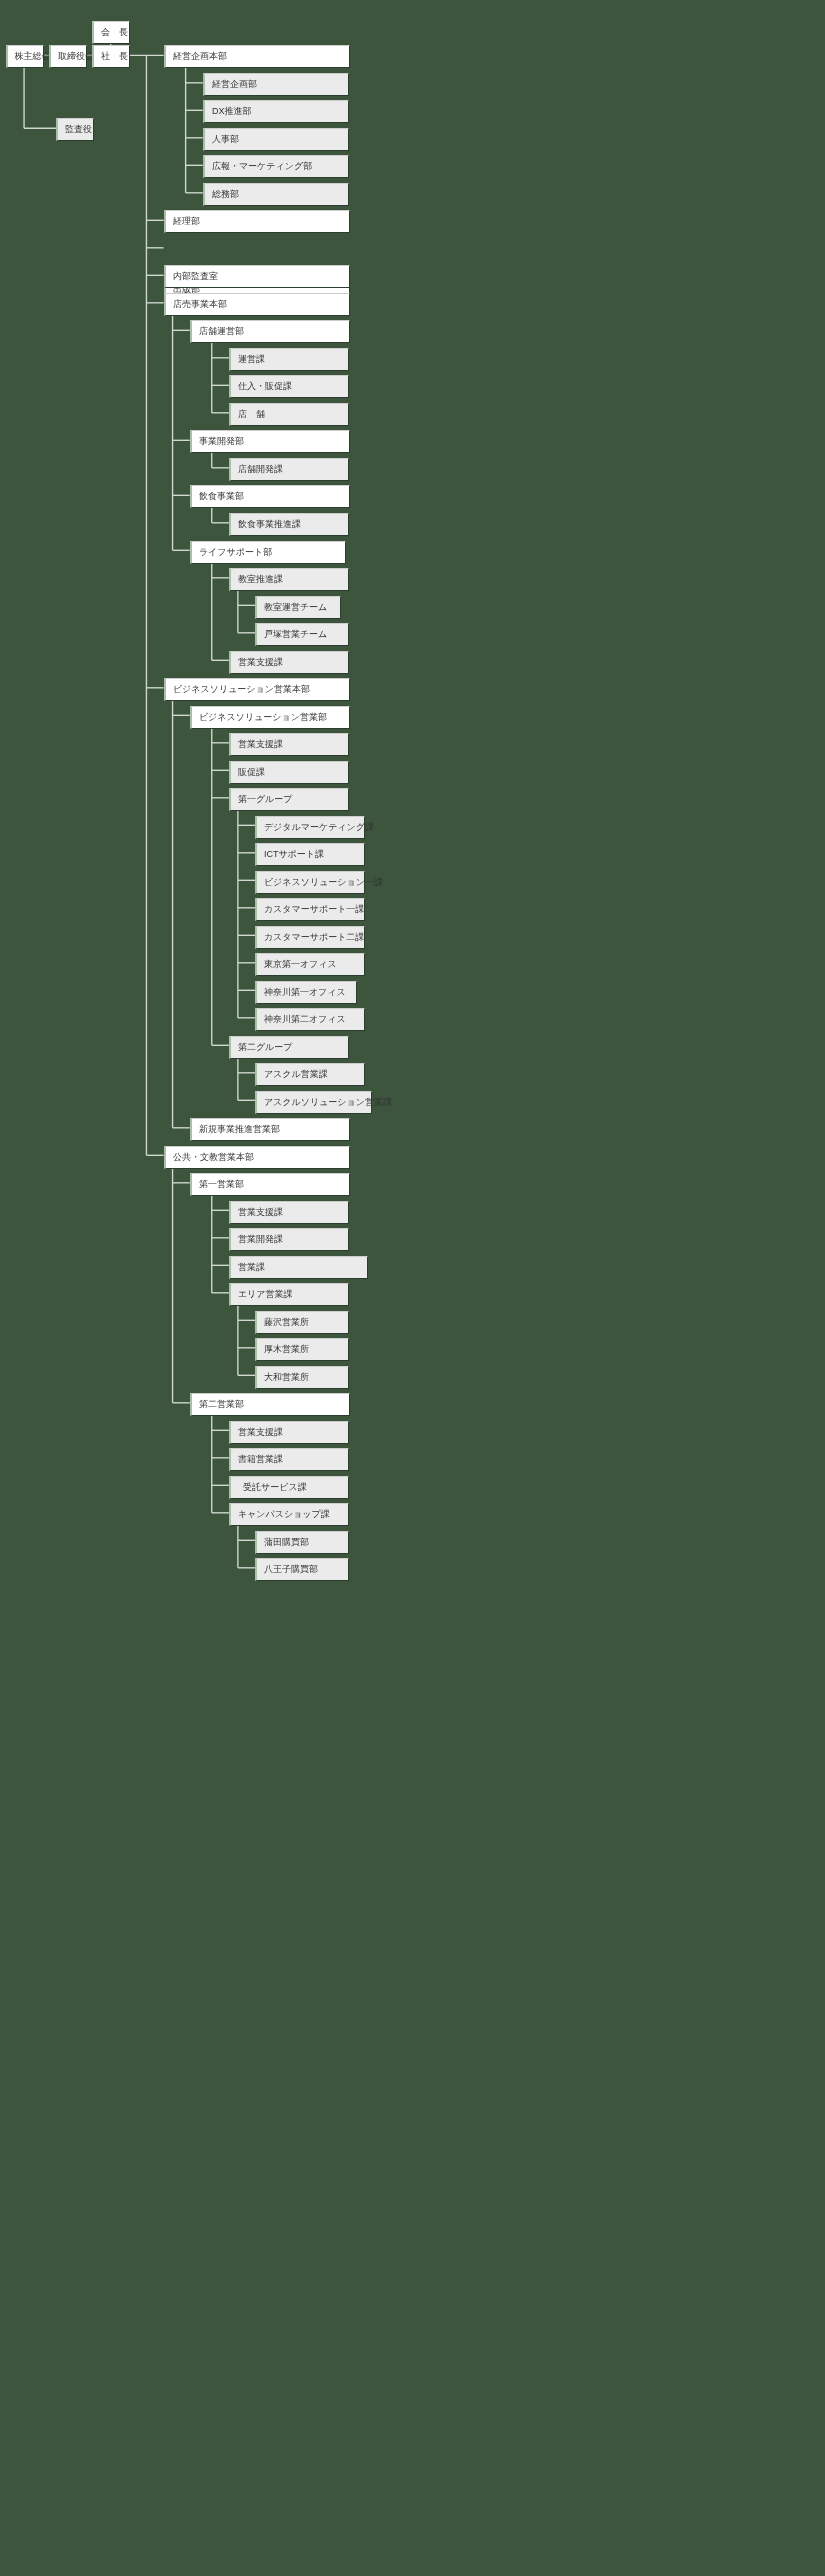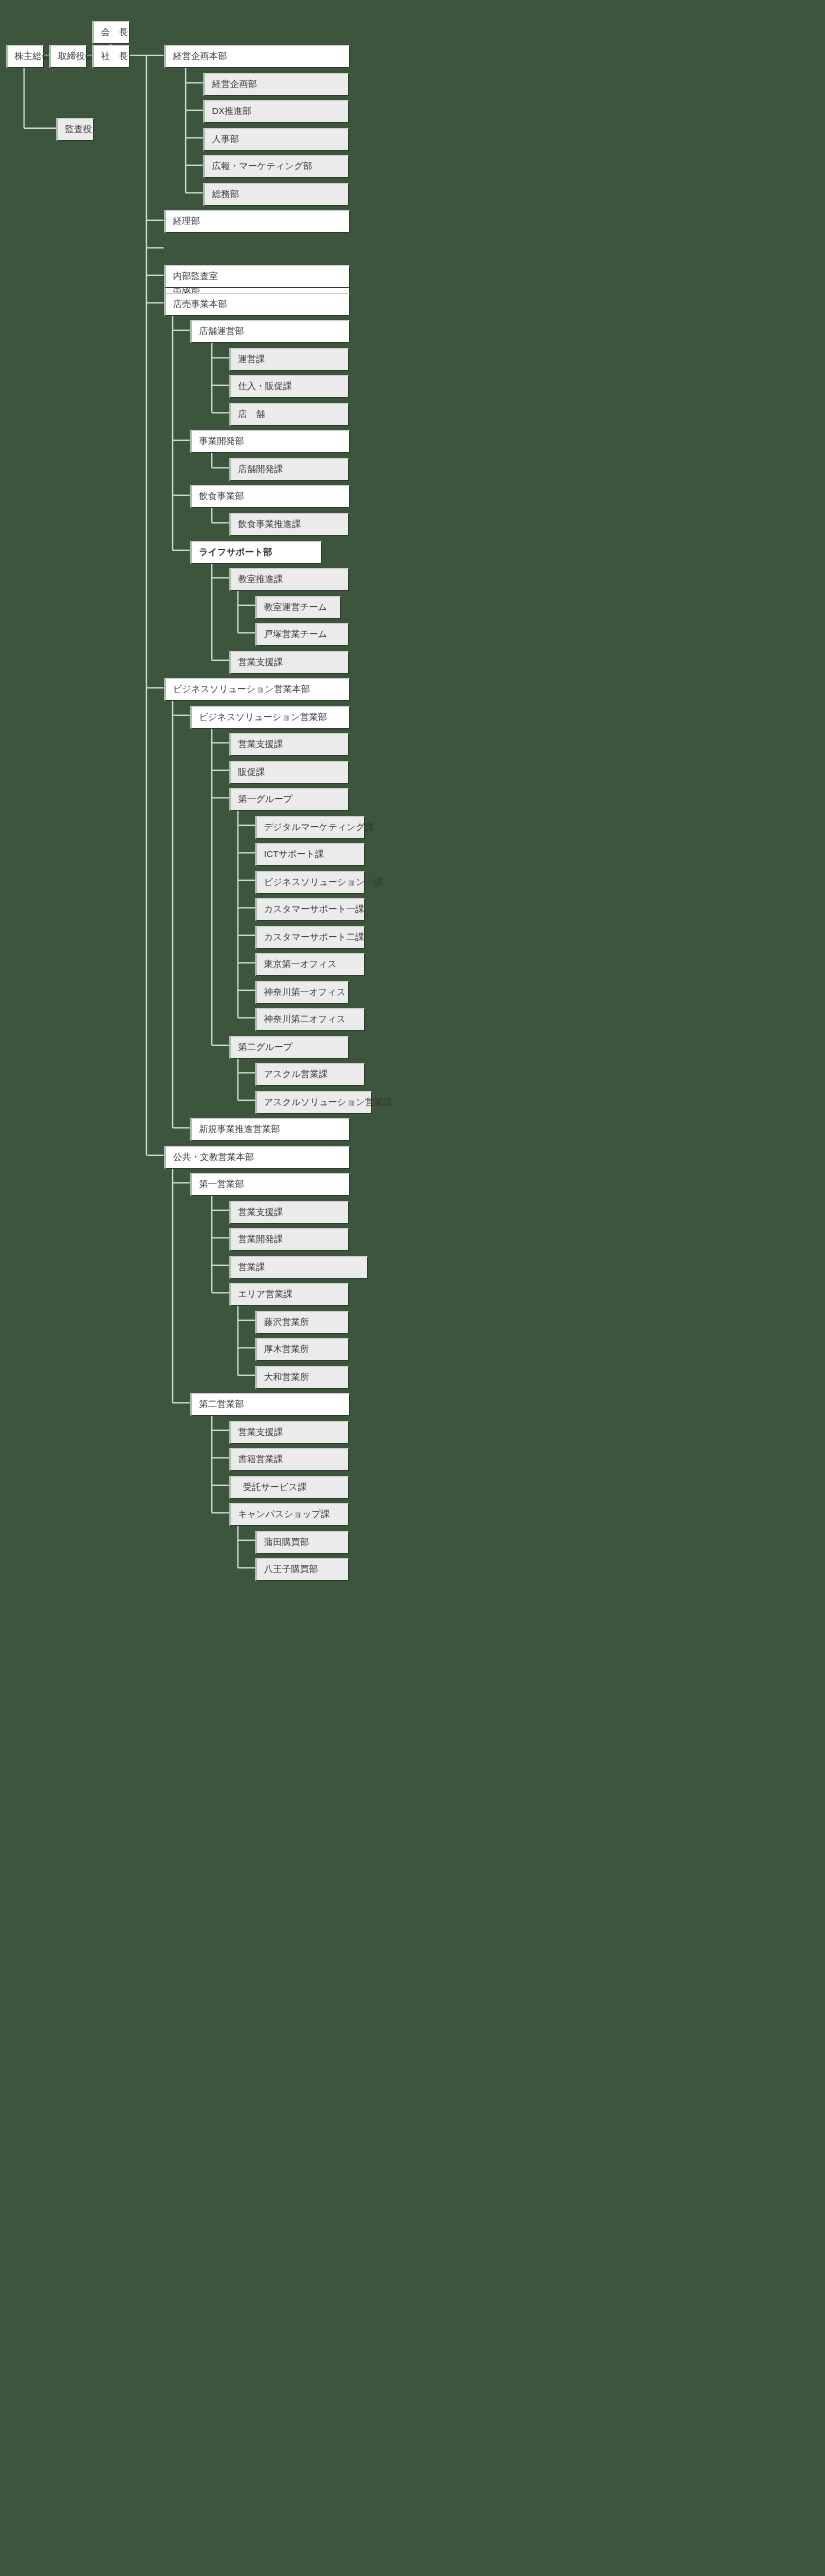--- a/index.html
+++ b/index.html
@@ -109,37 +109,37 @@
     <div class="n" style="left: 164px; top: 265px; width: 186px;">内部監査室</div>
     <div class="n" style="left: 164px; top: 293px; width: 186px;">店売事業本部</div>
     <div class="n" style="left: 190px; top: 320px; width: 160px;">店舗運営部</div>
     <div class="n e" style="left: 229px; top: 348px; width: 120px;">運営課</div>
     <div class="n e" style="left: 229px; top: 375px; width: 120px;">仕入・販促課</div>
     <div class="n e" style="left: 229px; top: 403px; width: 120px;">店　舗</div>
     <div class="n" style="left: 190px; top: 430px; width: 160px;">事業開発部</div>
     <div class="n e" style="left: 229px; top: 458px; width: 120px;">店舗開発課</div>
     <div class="n" style="left: 190px; top: 485px; width: 160px;">飲食事業部</div>
     <div class="n e" style="left: 229px; top: 513px; width: 120px;">飲食事業推進課</div>
-    <div class="n" style="left: 190px; top: 541px; width: 132px; font-weight: bold;">ライフサポート部</div>
+    <div class="n" style="left: 190px; top: 541px; width: 156px;">ライフサポート部</div>
     <div class="n e" style="left: 229px; top: 568px; width: 120px;">教室推進課</div>
     <div class="n e" style="left: 255px; top: 596px; width: 86px;">教室運営チーム</div>
     <div class="n e" style="left: 255px; top: 623px; width: 94px;">戸塚営業チーム</div>
     <div class="n e" style="left: 229px; top: 651px; width: 120px;">営業支援課</div>
     <div class="n" style="left: 164px; top: 678px; width: 186px;">ビジネスソリューション営業本部</div>
     <div class="n" style="left: 190px; top: 706px; width: 160px;">ビジネスソリューション営業部</div>
     <div class="n e" style="left: 229px; top: 733px; width: 120px;">営業支援課</div>
     <div class="n e" style="left: 229px; top: 761px; width: 120px;">販促課</div>
     <div class="n e" style="left: 229px; top: 788px; width: 120px;">第一グループ</div>
     <div class="n e" style="left: 255px; top: 816px; width: 110px;">デジタルマーケティング課</div>
     <div class="n e" style="left: 255px; top: 843px; width: 110px;">ICTサポート課</div>
     <div class="n e" style="left: 255px; top: 871px; width: 110px;">ビジネスソリューション一課</div>
     <div class="n e" style="left: 255px; top: 898px; width: 110px;">カスタマーサポート一課</div>
     <div class="n e" style="left: 255px; top: 926px; width: 110px;">カスタマーサポート二課</div>
     <div class="n e" style="left: 255px; top: 953px; width: 110px;">東京第一オフィス</div>
-    <div class="n e" style="left: 255px; top: 981px; width: 94px;">神奈川第一オフィス</div>
+    <div class="n e" style="left: 255px; top: 981px; width: 102px;">神奈川第一オフィス</div>
     <div class="n e" style="left: 255px; top: 1008px; width: 110px;">神奈川第二オフィス</div>
     <div class="n e" style="left: 229px; top: 1036px; width: 120px;">第二グループ</div>
     <div class="n e" style="left: 255px; top: 1063px; width: 110px;">アスクル営業課</div>
     <div class="n e" style="left: 255px; top: 1091px; width: 117px;">アスクルソリューション営業課</div>
     <div class="n" style="left: 190px; top: 1118px; width: 160px;">新規事業推進営業部</div>
     <div class="n" style="left: 164px; top: 1146px; width: 186px;">公共・文教営業本部</div>
     <div class="n" style="left: 190px; top: 1173px; width: 160px;">第一営業部</div>
     <div class="n e" style="left: 229px; top: 1201px; width: 120px;">営業支援課</div>
     <div class="n e" style="left: 229px; top: 1228px; width: 120px;">営業開発課</div>
     <div class="n e" style="left: 229px; top: 1256px; width: 139px;">営業課</div>

